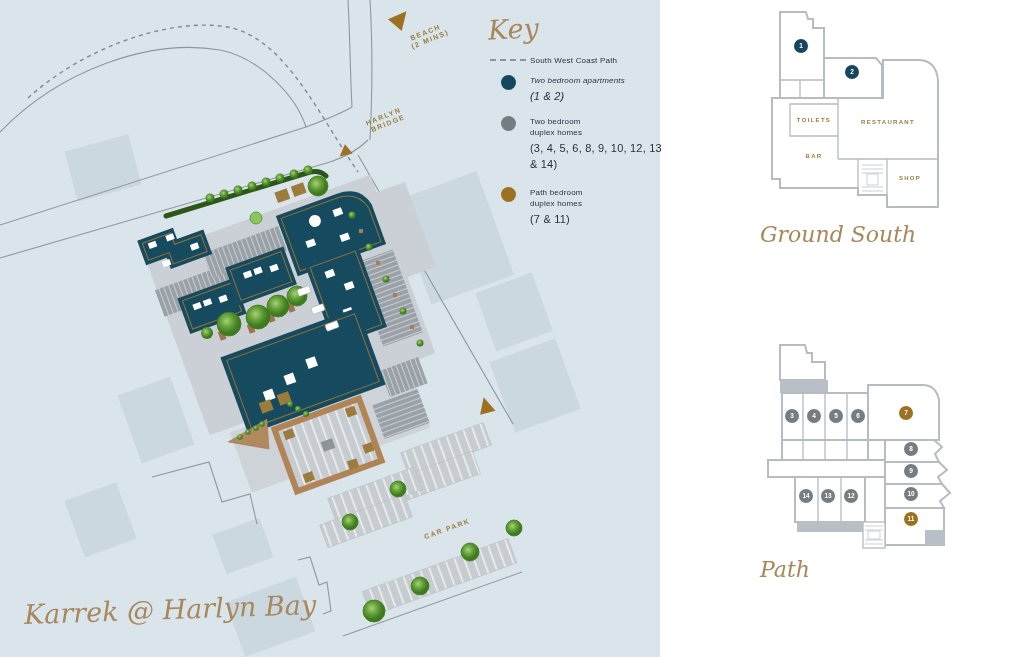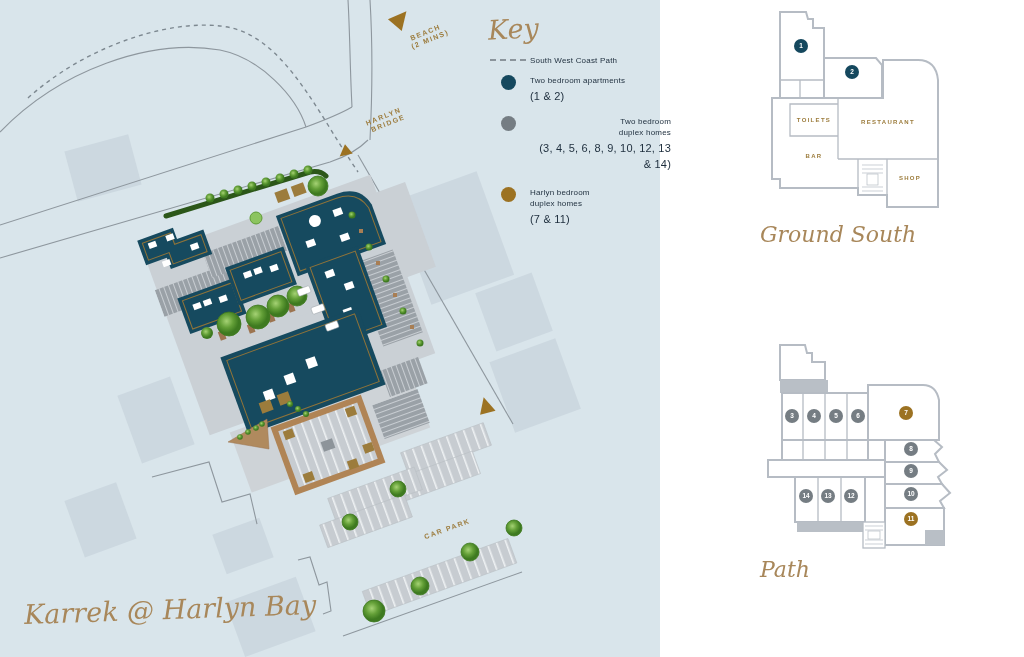--- a/index.html
+++ b/index.html
@@ -259,45 +259,45 @@
     </svg>
 
     <div class="key">
       <div class="key-title">Key</div>
       <div class="krow" style="margin-top:14px;">
         <div class="kicon">
             <div class="kdash"></div>
           </div>
         <div class="ktext">South West Coast Path</div>
       </div>
-      <div class="krow" style="margin-top:9px;">
+      <div class="krow" style="margin-top:9px;font-style:italic;">
         <div class="kicon">
             <div class="kdot" style="background:#15485e;"></div>
           </div>
         <div class="ktext">
           <div>Two bedroom apartments</div>
           <div class="ksub">(1 &amp; 2)</div>
         </div>
       </div>
-      <div class="krow" style="margin-top:11px;text-align:right;">
+      <div class="krow" style="margin-top:11px;">
         <div class="kicon">
             <div class="kdot" style="background:#757d83;"></div>
           </div>
         <div class="ktext">
           <div>Two bedroom</div>
           <div>duplex homes</div>
           <div class="ksub">(3, 4, 5, 6, 8, 9, 10, 12, 13 &amp; 14)</div>
         </div>
       </div>
       <div class="krow" style="margin-top:15px;">
         <div class="kicon">
             <div class="kdot" style="background:#9c7222;"></div>
           </div>
         <div class="ktext">
-          <div>Harlyn bedroom</div>
+          <div>Path bedroom</div>
           <div>duplex homes</div>
           <div class="ksub">(7 &amp; 11)</div>
         </div>
       </div>
     </div>
 
     <div class="map-title">Karrek @ Harlyn Bay</div>
   </div>
 
   <svg style="position:absolute;left:750px;top:2px;" width="215" height="212" viewBox="0 0 215 212">

